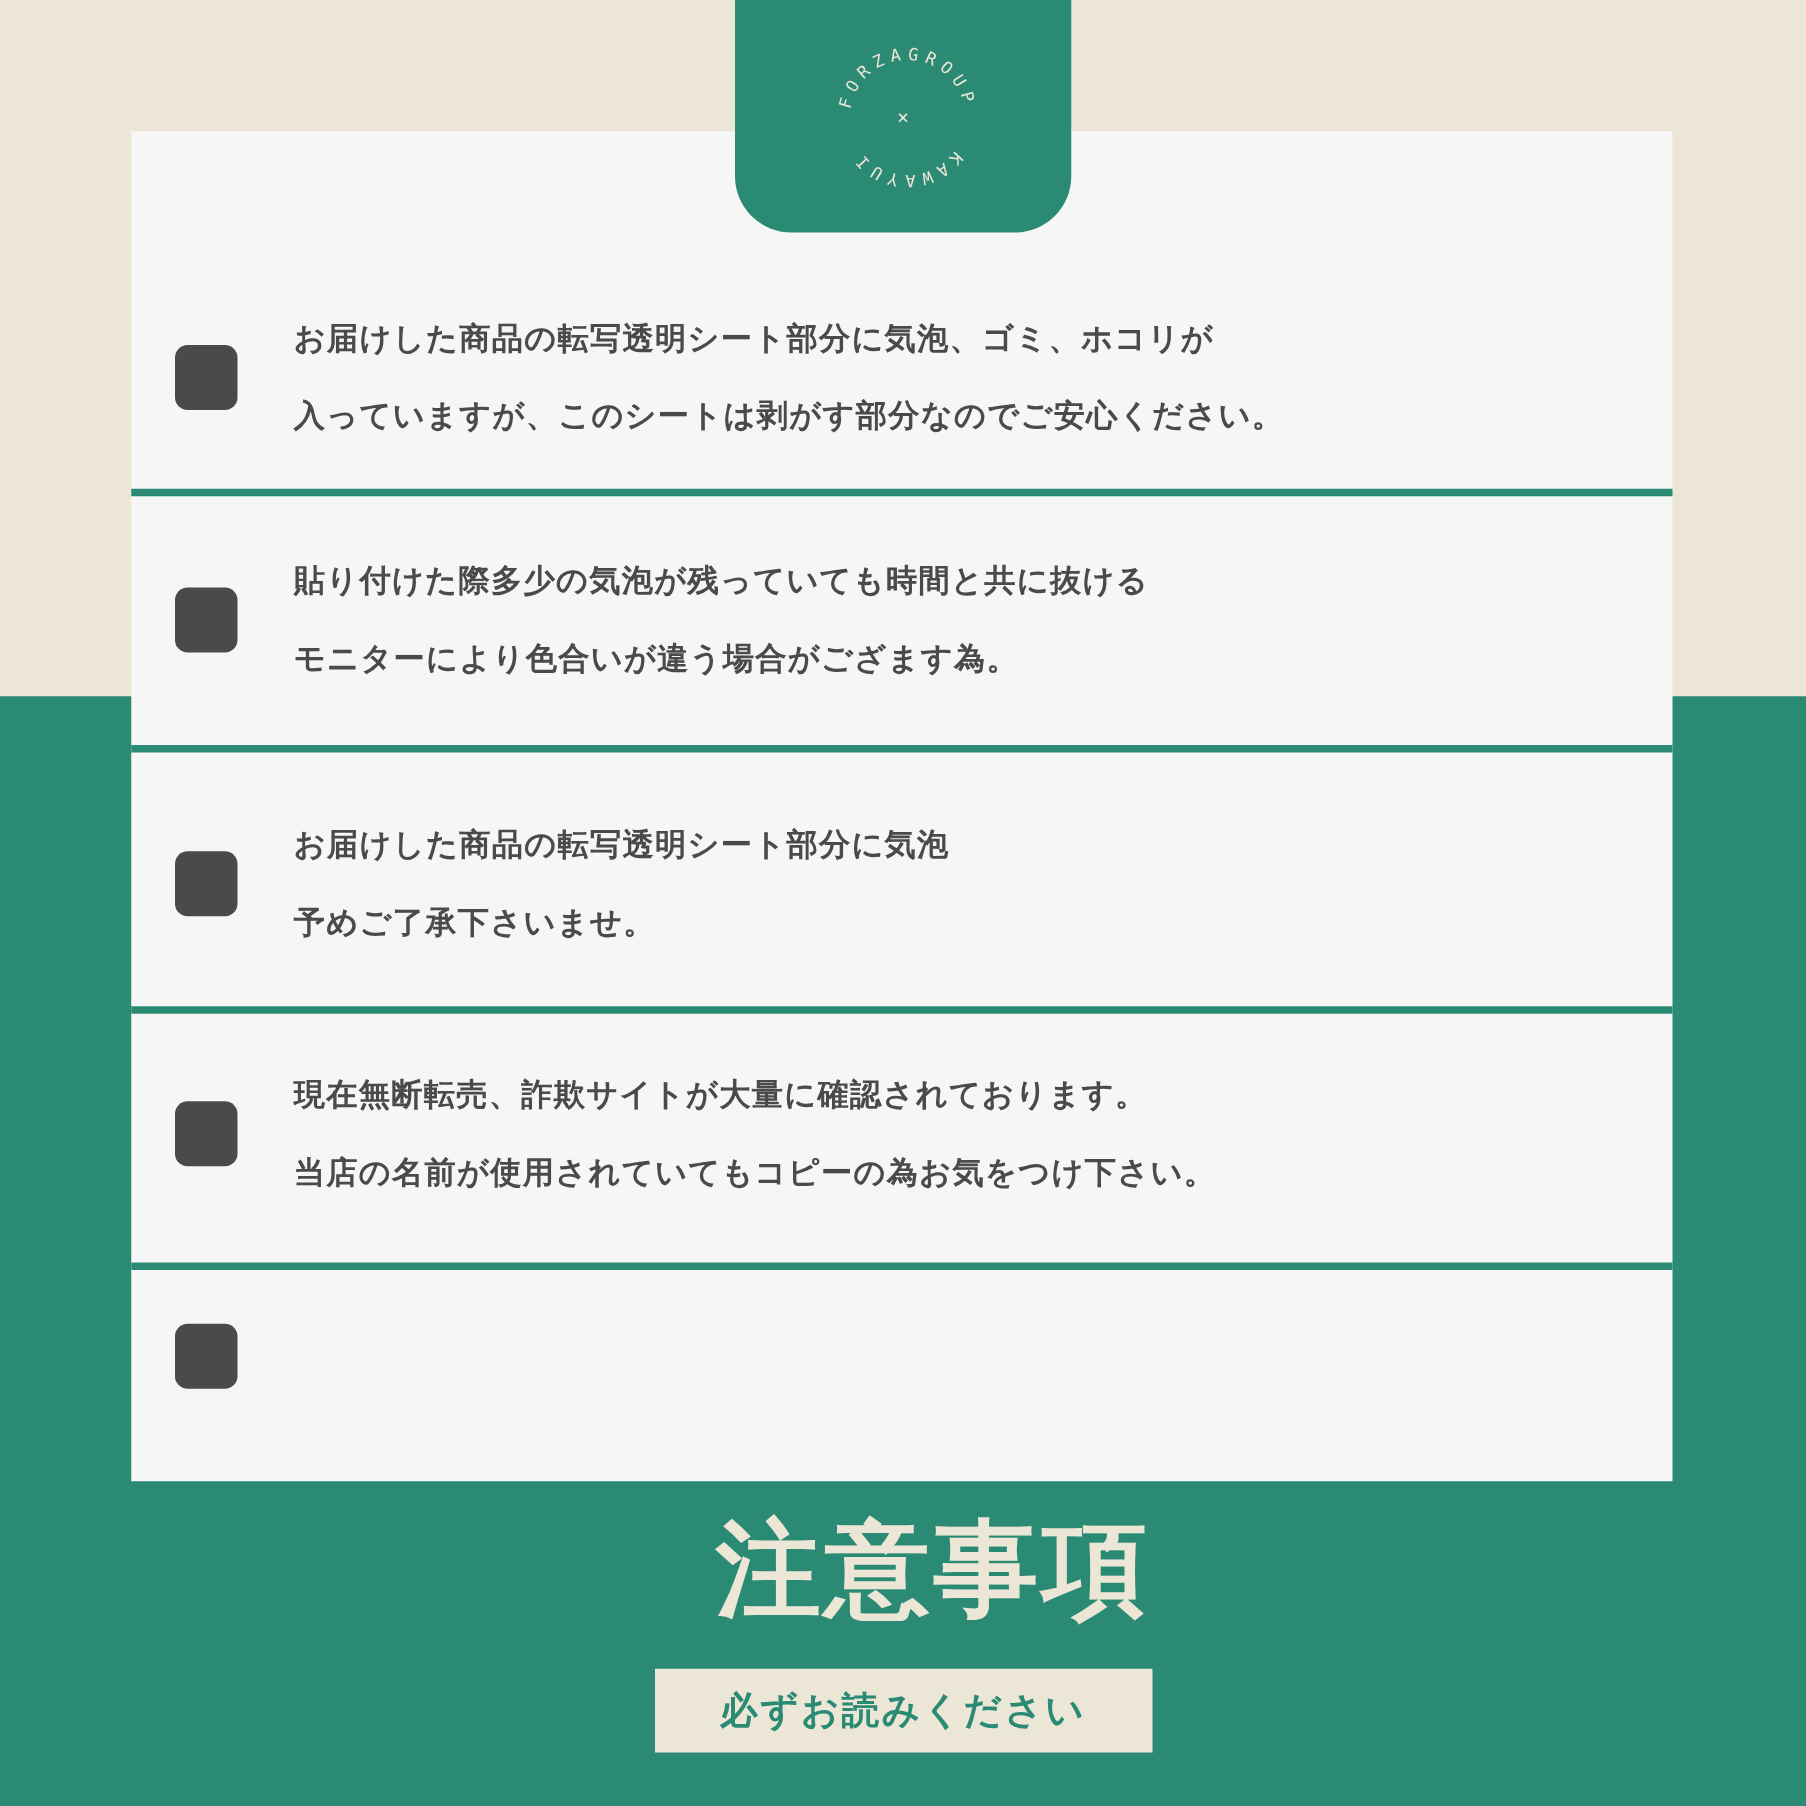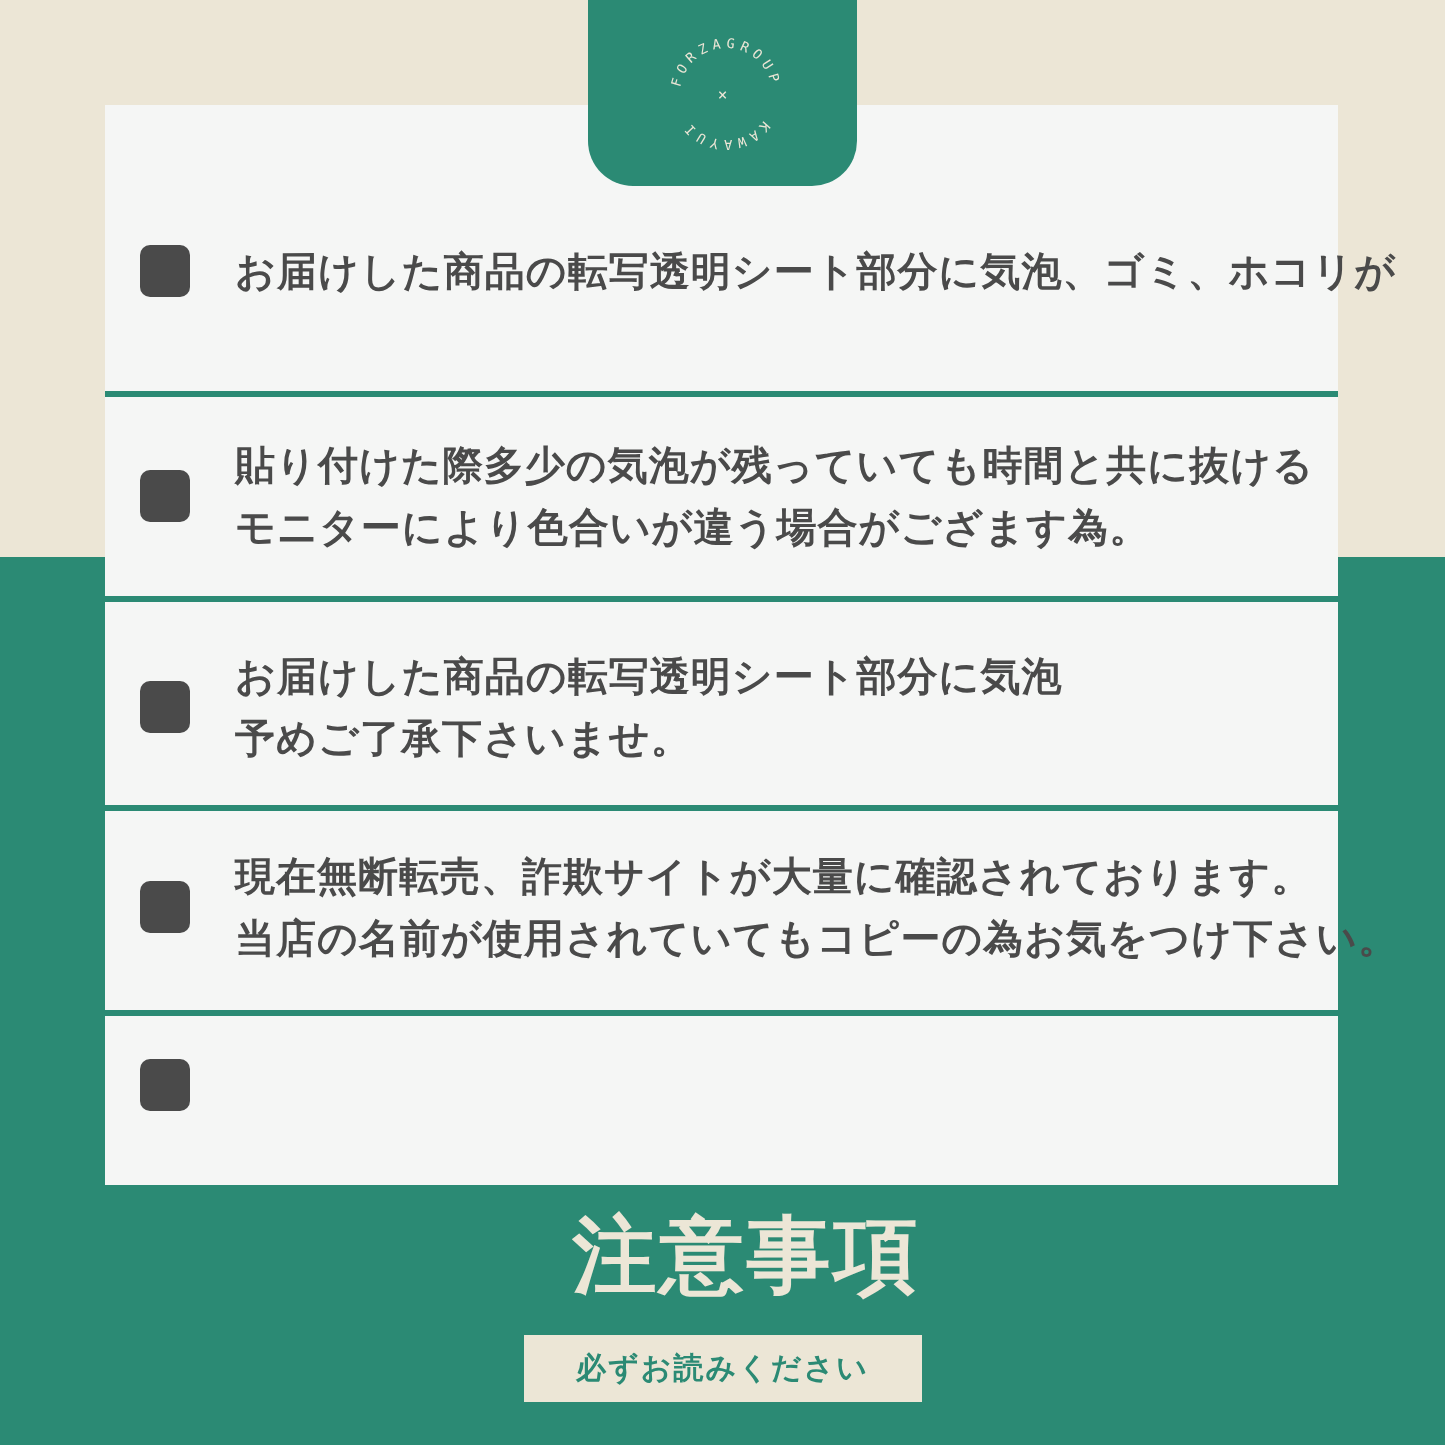--- a/index.html
+++ b/index.html
@@ -29,21 +29,21 @@
   .notice-row{
     position:absolute;left:35px;right:28px;
     display:flex;align-items:center;gap:45px;
   }
   .r1{top:135px}.r2{top:329px}.r3{top:540px}.r4{top:740px}.r5{top:954px}
   .bullet{
     flex:0 0 auto;width:50px;height:52px;border-radius:10px;
     background:var(--dark);
   }
   .notice-text{
-    font-size:40px;line-height:62px;font-weight:bold;
+    font-size:25px;line-height:62px;font-weight:bold;
     color:var(--dark);letter-spacing:1px;white-space:nowrap;
   }
   .badge{
     position:absolute;left:588px;top:0;width:269px;height:186px;
     background:var(--teal);border-radius:0 0 45px 45px;
   }
   .badge svg{display:block;width:269px;height:186px;}
   .arc{
     font-family:"DejaVu Sans Mono","Liberation Mono",monospace;
     font-size:13.5px;letter-spacing:5px;fill:var(--cream);
@@ -74,20 +74,21 @@
 <div class="canvas">
 
   <div class="bg-top"></div>
 
   <div class="panel">
 
     <div class="notice-row r1">
       <div class="bullet"></div>
       <div class="notice-text">
         <div>お届けした商品の転写透明シート部分に気泡、ゴミ、ホコリが</div>
+        <div>入っていますが、このシートは剥がす部分なのでご安心ください。</div>
       </div>
     </div>
 
     <div class="divider d1"></div>
 
     <div class="notice-row r2">
       <div class="bullet"></div>
       <div class="notice-text">
         <div>貼り付けた際多少の気泡が残っていても時間と共に抜ける</div>
         <div>モニターにより色合いが違う場合がござます為。</div>

